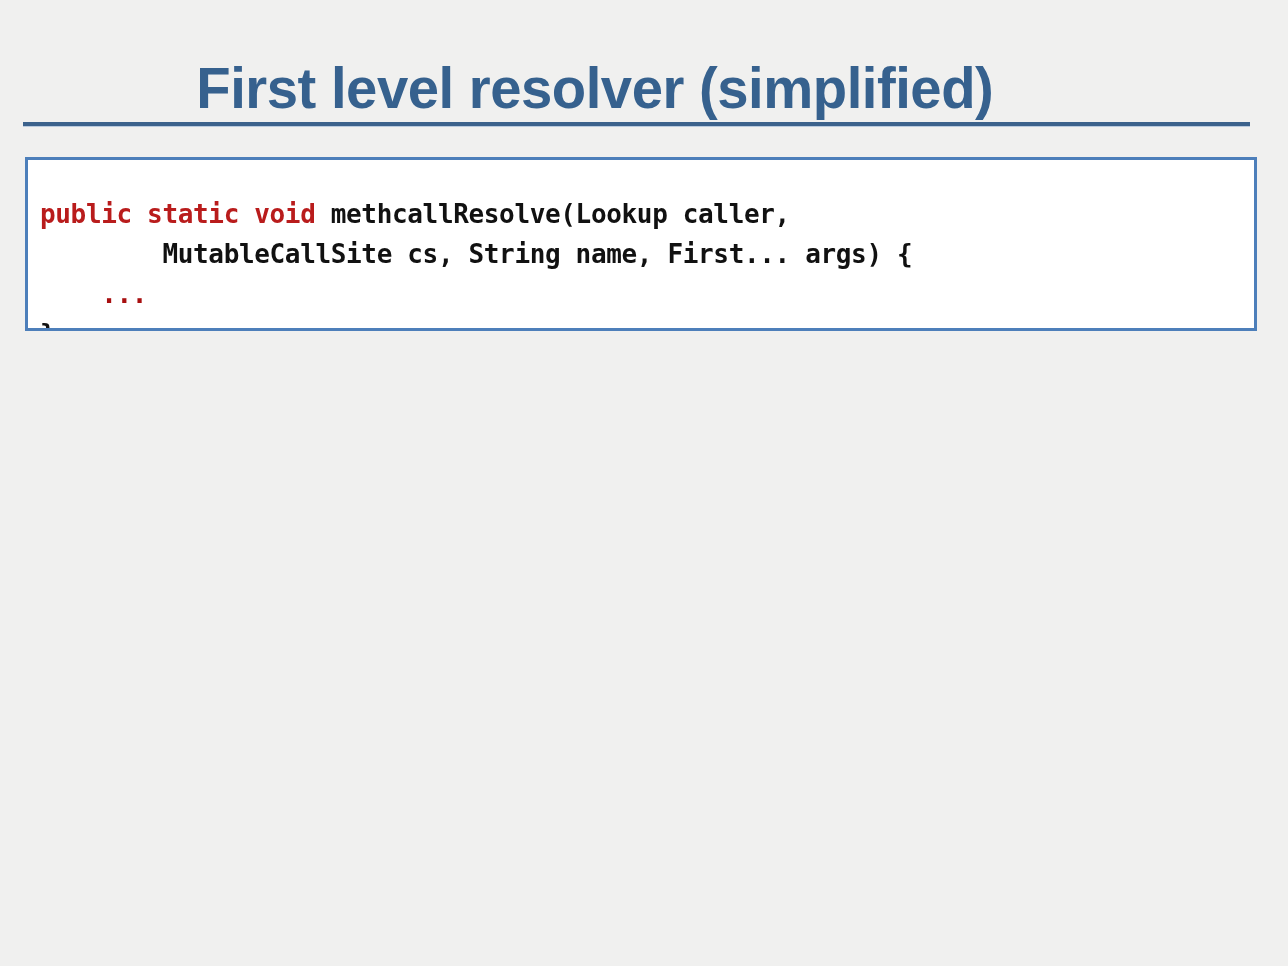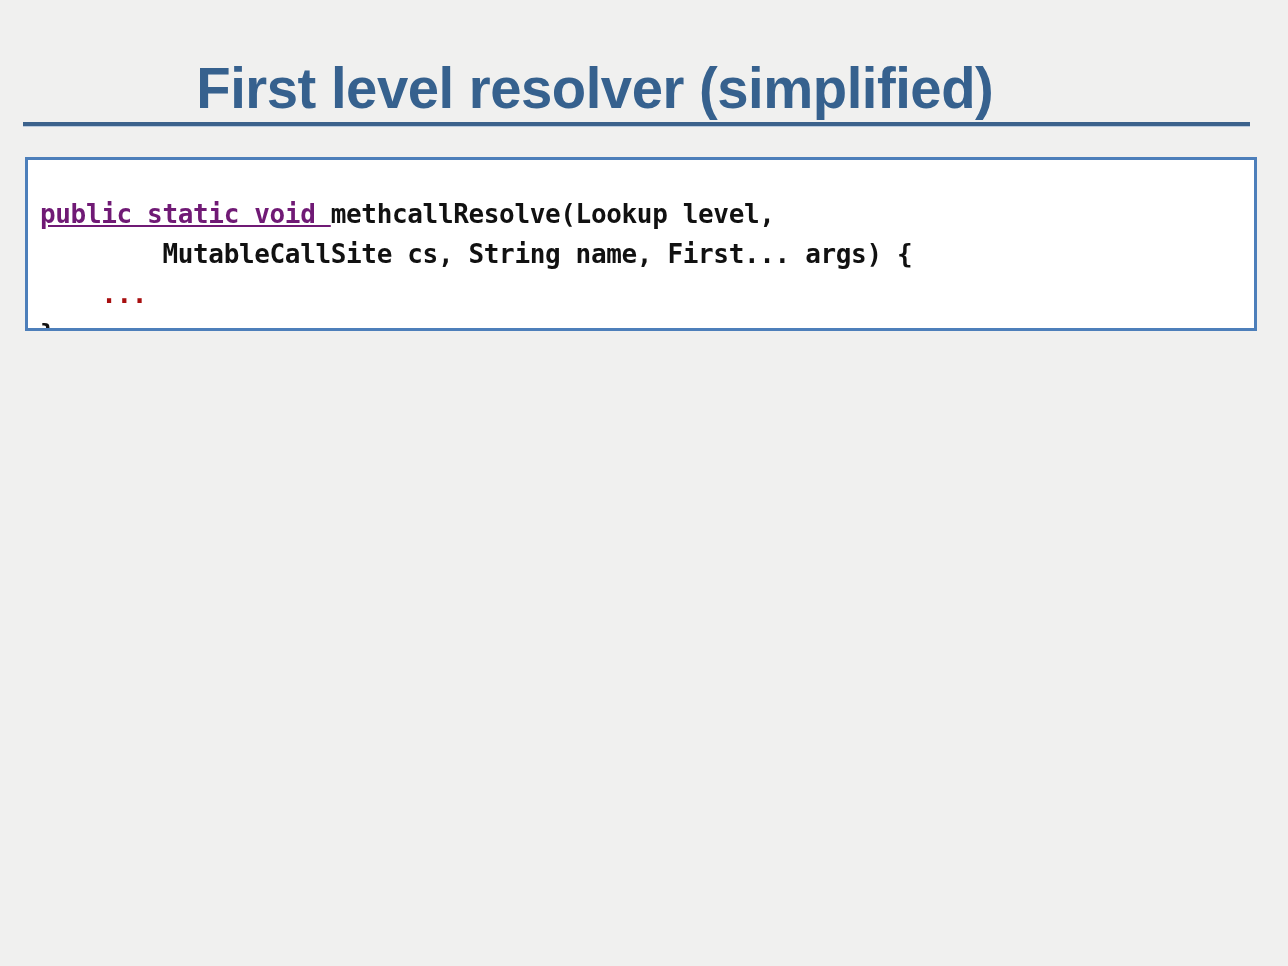--- a/index.html
+++ b/index.html
@@ -74,38 +74,37 @@
     font-weight: bold;
     line-height: 40px;
     color: #111111;
     white-space: pre;
     letter-spacing: -0.35px;
   }
   .code-line {
     white-space: pre;
   }
   .kw {
-    color: #701a75;
-    text-decoration: underline;
+    color: #b91c1c;
   }
   .ellipsis {
     color: #a80f10;
   }
 </style>
 </head>
 <body>
 
 <div class="slide">
 
   <div class="title-block">
     <h1 class="slide-title">First level resolver (simplified)</h1>
   </div>
 
   <div class="title-rule"></div>
 
   <div class="code-box">
-    <pre class="code-body"><span class="code-line"><span class="kw">public static void </span><span>methcallResolve(Lookup level,</span></span>
+    <pre class="code-body"><span class="code-line"><span class="kw">public static void </span><span>methcallResolve(Lookup caller,</span></span>
 <span class="code-line"><span>        MutableCallSite cs, String name, First... args) {</span></span>
 <span class="code-line"><span>    </span><span class="ellipsis">...</span></span>
 <span class="code-line"><span>}</span></span></pre>
   </div>
 
 </div>
 
 </body></html>

